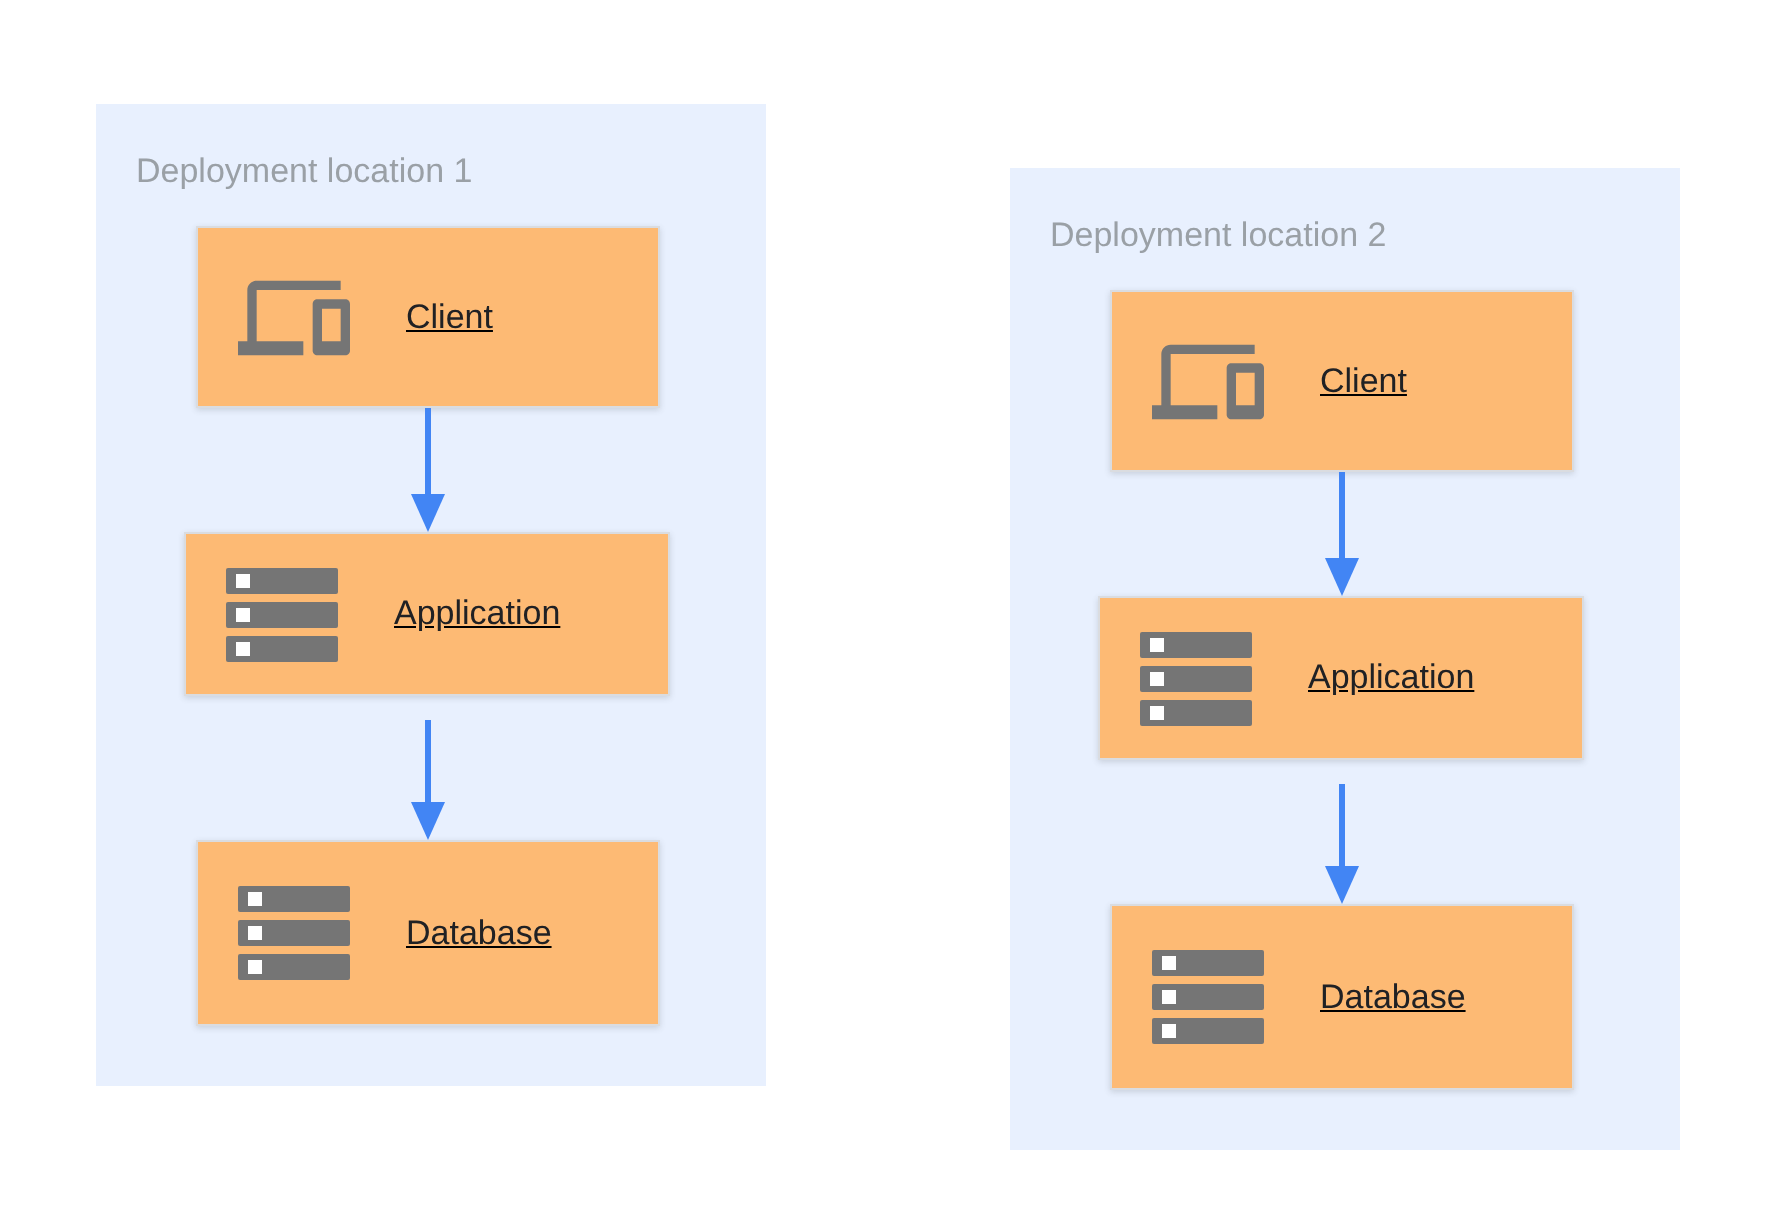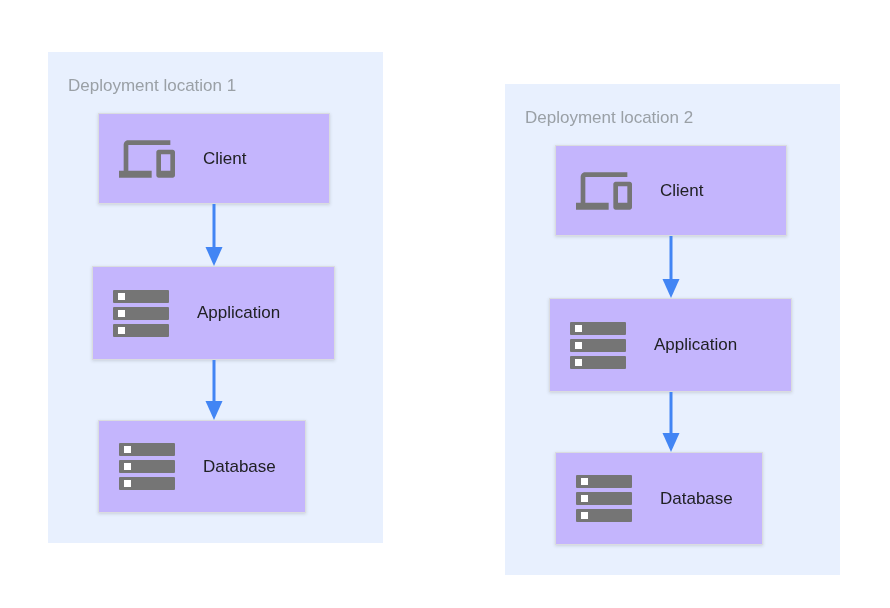--- a/index.html
+++ b/index.html
@@ -30,31 +30,32 @@
     left: 20px;
     top: 24px;
     font-size: 17px;
     line-height: 20px;
     color: #9AA0A6;
     white-space: nowrap;
   }
   .node {
     position: absolute;
     box-sizing: border-box;
-    background: #c4b5fd;
+    background: #fdba74;
     border: 1px solid #DADCE0;
     box-shadow: 0 1px 3px rgba(60,64,67,0.18);
     display: flex;
     align-items: center;
     padding-left: 20px;
     gap: 28px;
+    text-decoration: underline;
   }
   .node-client      { left: 50px; top: 61px;  width: 232px; height: 91px; }
-  .node-application { left: 44px; top: 214px; width: 243px; height: 94px; }
-  .node-database    { left: 50px; top: 368px; width: 208px; height: 93px; }
+  .node-application { left: 44px; top: 214px; width: 243px; height: 82px; }
+  .node-database    { left: 50px; top: 368px; width: 232px; height: 93px; }
   .node-label {
     font-size: 17px;
     color: #202124;
   }
   .icon { flex: 0 0 auto; display: block; }
   .arrow {
     position: absolute;
     left: 156px;
     width: 20px;
   }

